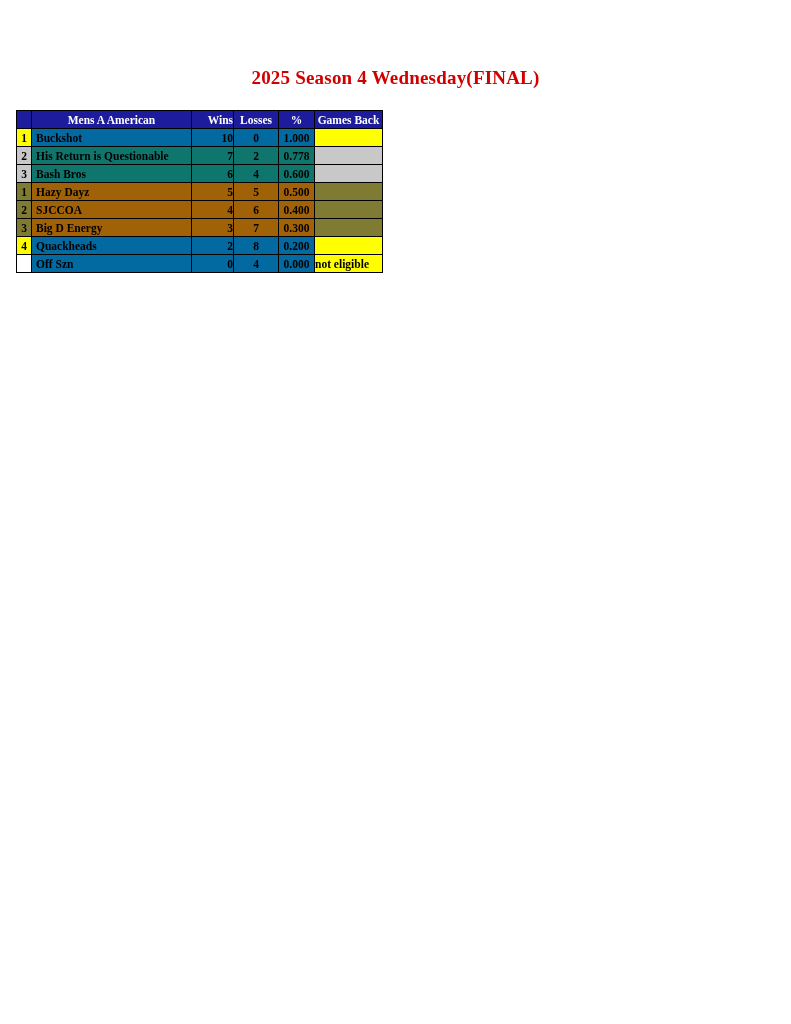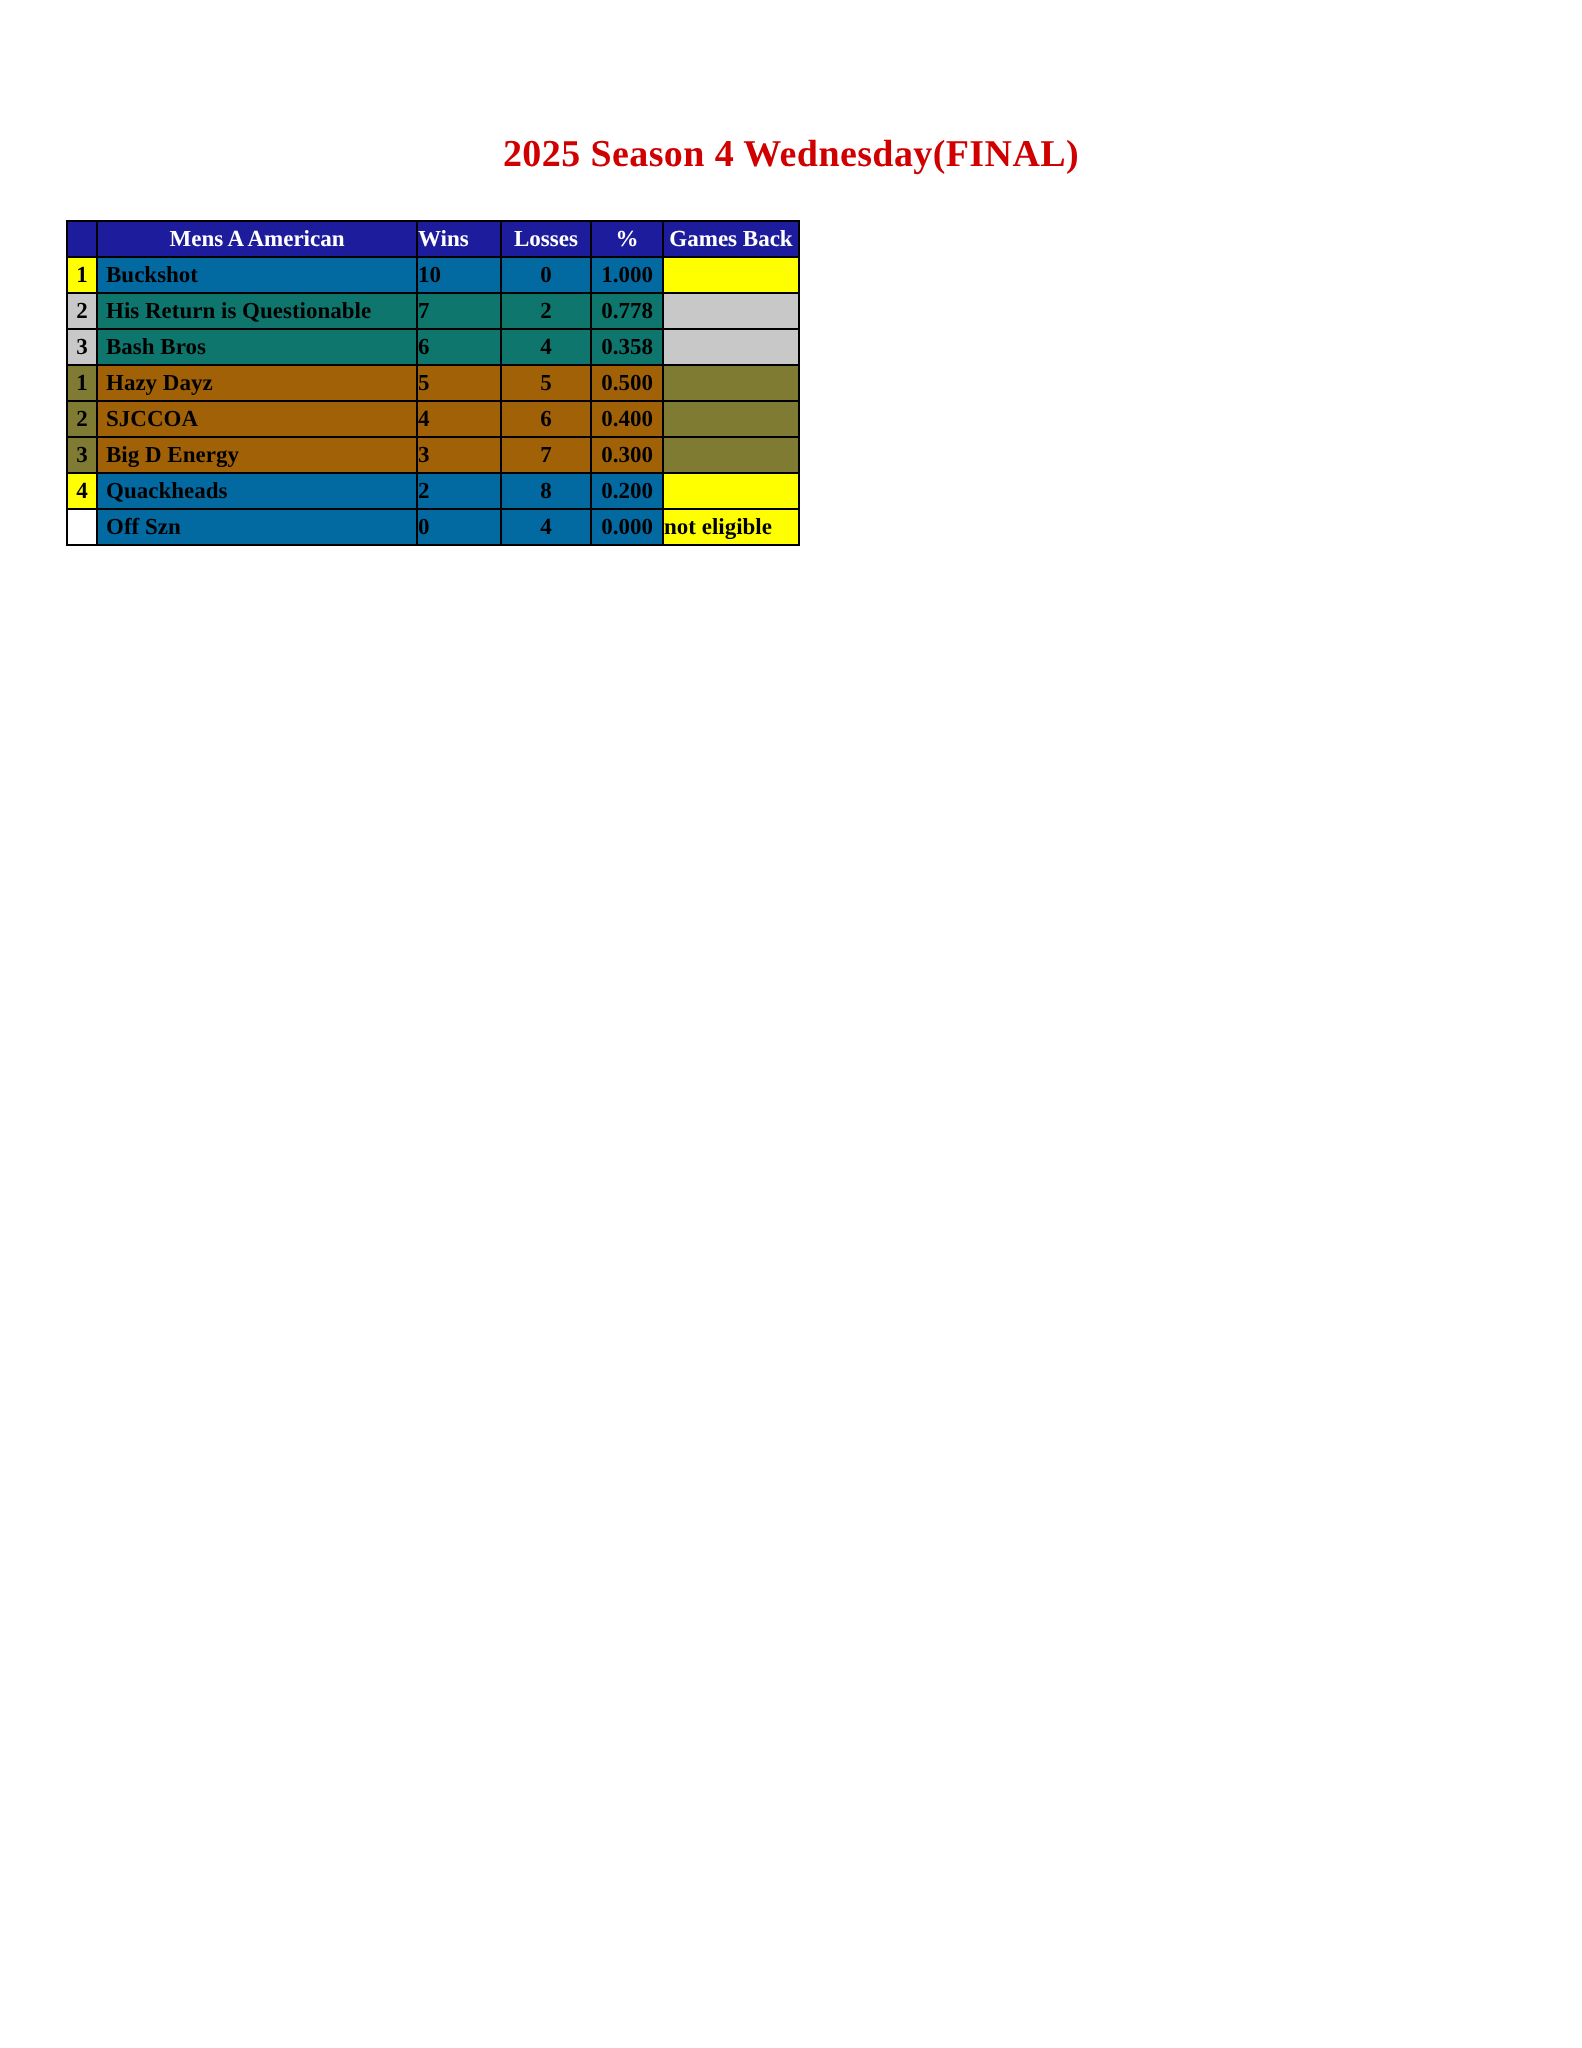--- a/index.html
+++ b/index.html
@@ -27,39 +27,39 @@
     text-align: center;
     color: #d00000;
     font-family: "Liberation Serif", serif;
     font-weight: bold;
     font-size: 19px;
     letter-spacing: 0.2px;
   }
   .standings-wrap {
     position: absolute;
     top: 110px;
-    left: 33px;
+    left: 16px;
   }
   table.standings {
     border-collapse: collapse;
     font-family: "Liberation Serif", serif;
     font-size: 11.5px;
     font-weight: bold;
   }
   table.standings td, table.standings th {
     border: 1px solid #000000;
     padding: 0;
     height: 17px;
     line-height: 16px;
     white-space: nowrap;
   }
   
   .c-rank  { width: 14px;  text-align: center; }
   .c-team  { width: 155px; text-align: left; padding-left: 4px !important; }
-  .c-wins  { width: 41px;  text-align: left; }
+  .c-wins  { width: 41px;  text-align: right; }
   .c-loss  { width: 44px;  text-align: center; }
   .c-pct   { width: 35px;  text-align: center; }
   .c-gb    { width: 67px;  text-align: center; }
 
   
   thead td {
     background: #1c1c9c;
     color: #ffffff;
     text-align: center;
     font-weight: bold;
@@ -119,21 +119,21 @@
             <td class="c-wins">7</td>
             <td class="c-loss">2</td>
             <td class="c-pct">0.778</td>
             <td class="c-gb gb-gray"></td>
           </tr>
           <tr class="row-gray">
             <td class="c-rank">3</td>
             <td class="c-team">Bash Bros</td>
             <td class="c-wins">6</td>
             <td class="c-loss">4</td>
-            <td class="c-pct">0.358</td>
+            <td class="c-pct">0.600</td>
             <td class="c-gb gb-gray"></td>
           </tr>
           <tr class="row-olive">
             <td class="c-rank">1</td>
             <td class="c-team">Hazy Dayz</td>
             <td class="c-wins">5</td>
             <td class="c-loss">5</td>
             <td class="c-pct">0.500</td>
             <td class="c-gb gb-olive"></td>
           </tr>

